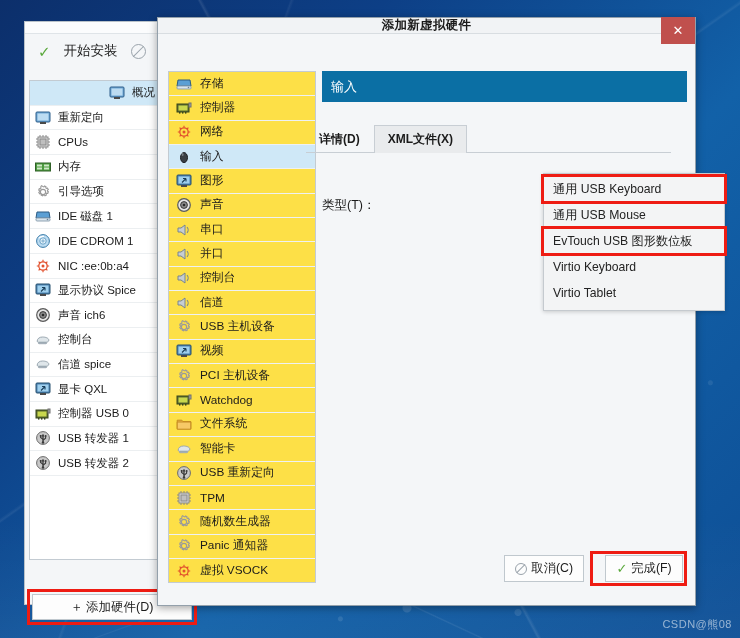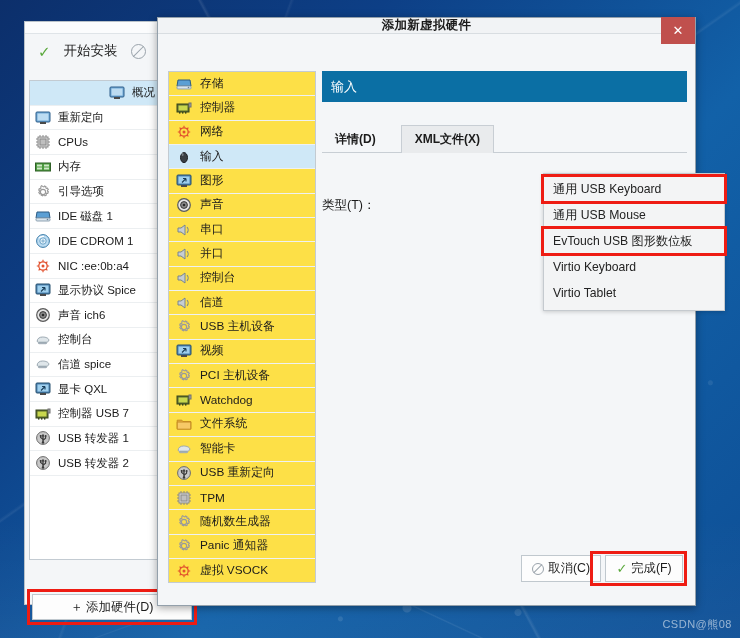--- a/index.html
+++ b/index.html
@@ -128,22 +128,22 @@
   .hw-ico { width: 16px; height: 16px; flex: 0 0 16px; display:block; }
 
   
   .panel-head {
     position: absolute; left: 164px; top: 37px; width: 365px; height: 31px;
     background: #0b6fa4; color: #ffffff;
     display: flex; align-items: center; padding-left: 9px;
     font-size: 13px;
   }
   .tabs {
-    position: absolute; left: 164px; top: 87px; width: 365px; height: 32px;
-    display: flex; align-items: flex-end; gap: 12px;
+    position: absolute; left: 148px; top: 87px; width: 365px; height: 32px;
+    display: flex; align-items: flex-end; gap: 1px;
     border-bottom: 1px solid #c8ced4;
   }
   .tab {
     font-size: 12px; font-weight: bold; color: #1b1b1b;
     padding: 7px 13px 7px 13px; line-height: 1;
   }
   .tab.inactive { background: transparent; }
   .tab.active {
     background: #e9ebed; border: 1px solid #c8ced4; border-bottom: none;
     margin-bottom: -1px; padding-bottom: 8px;
@@ -158,21 +158,21 @@
     box-shadow: 0 1px 4px rgba(0,0,0,.18);
     padding: 2px 0 4px 0;
   }
   .combo-item {
     height: 26px; line-height: 26px; padding-left: 9px;
     font-size: 12.2px; color: #232323; white-space: nowrap;
   }
 
   .footer-btns {
     position: absolute; right: 12px; bottom: 14px;
-    display: flex; gap: 4px; align-items: center;
+    display: flex; gap: 21px; align-items: center;
   }
   .btn {
     min-width: 78px; height: 27px; padding: 0 10px;
     background: #fdfdfd; border: 1px solid #c0c8ce;
     display: flex; align-items:center; justify-content:center; gap: 4px;
     font-size: 12.3px; color: #1b1b1b;
   }
   .btn .ban-icon { width: 12px; height: 12px; }
   .btn .ban-icon::after { top:4.8px; width:12px; left:-1px; }
   .btn .check-green { font-size: 13px; }
@@ -341,21 +341,21 @@
             <rect x="1" y="4" width="12" height="8" fill="#5b6b2e" stroke="#39461c"></rect>
             <rect x="2.5" y="5.5" width="9" height="5" fill="#c9d84d"></rect>
             <rect x="13" y="3" width="2" height="4" fill="#a8a8a8" stroke="#6e6e6e"></rect>
             <g fill="#39461c">
               <rect x="3" y="12" width="1.4" height="1.6"></rect>
               <rect x="6" y="12" width="1.4" height="1.6"></rect>
               <rect x="9" y="12" width="1.4" height="1.6"></rect>
             </g>
           </svg>
         </span>
-        <span>控制器 USB 7</span>
+        <span>控制器 USB 0</span>
       </div>
       <div class="vm-item">
         <span class="vm-ico">
           <svg class="hw-ico" viewBox="0 0 16 16" xmlns="http://www.w3.org/2000/svg">
             <circle cx="8" cy="8" r="6.4" fill="#c8c8c8" stroke="#6a6a6a"></circle>
             <path d="M8 12.5V4.5" stroke="#3a3a3a" stroke-width="1.3"></path>
             <circle cx="8" cy="12.5" r="1.2" fill="#3a3a3a"></circle>
             <path d="M8 4.2l1.5 2.2h-3z" fill="#3a3a3a"></path>
             <path d="M8 9.2L5.6 7.4V6M8 10.2l2.6-2V6.6" stroke="#3a3a3a" stroke-width="1.1" fill="none"></path>
             <rect x="4.8" y="5" width="1.8" height="1.6" fill="#3a3a3a"></rect>

